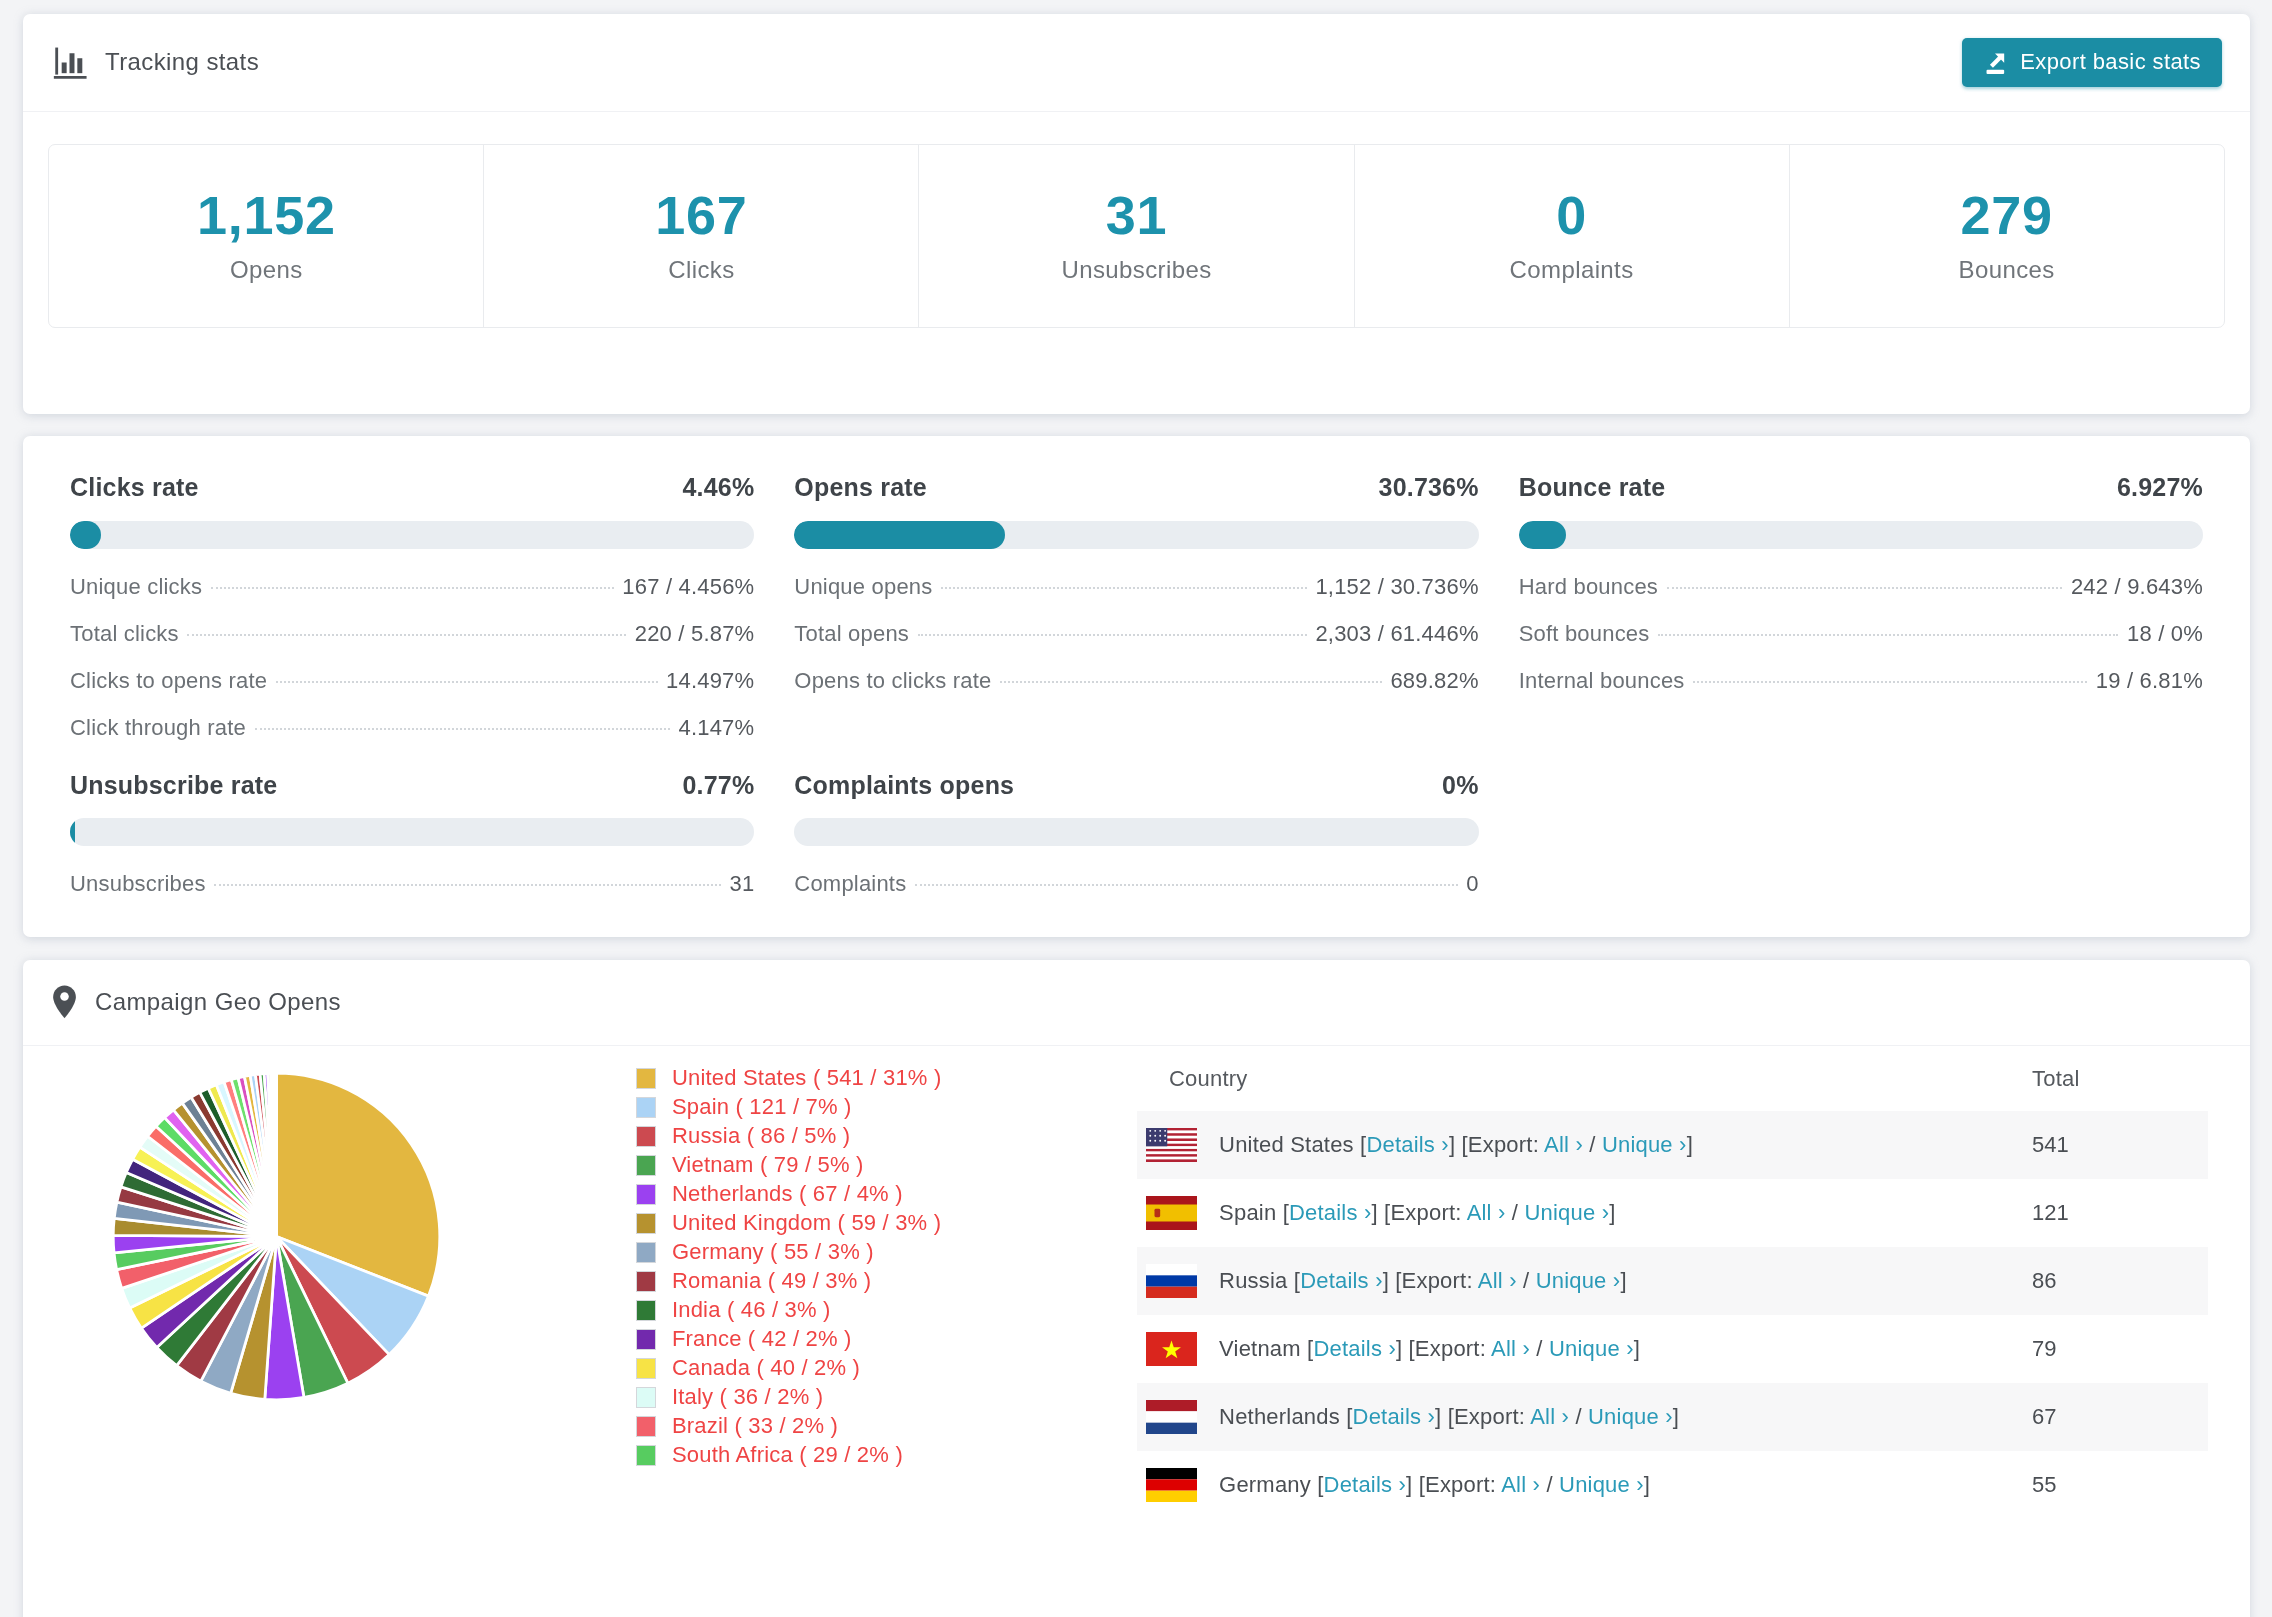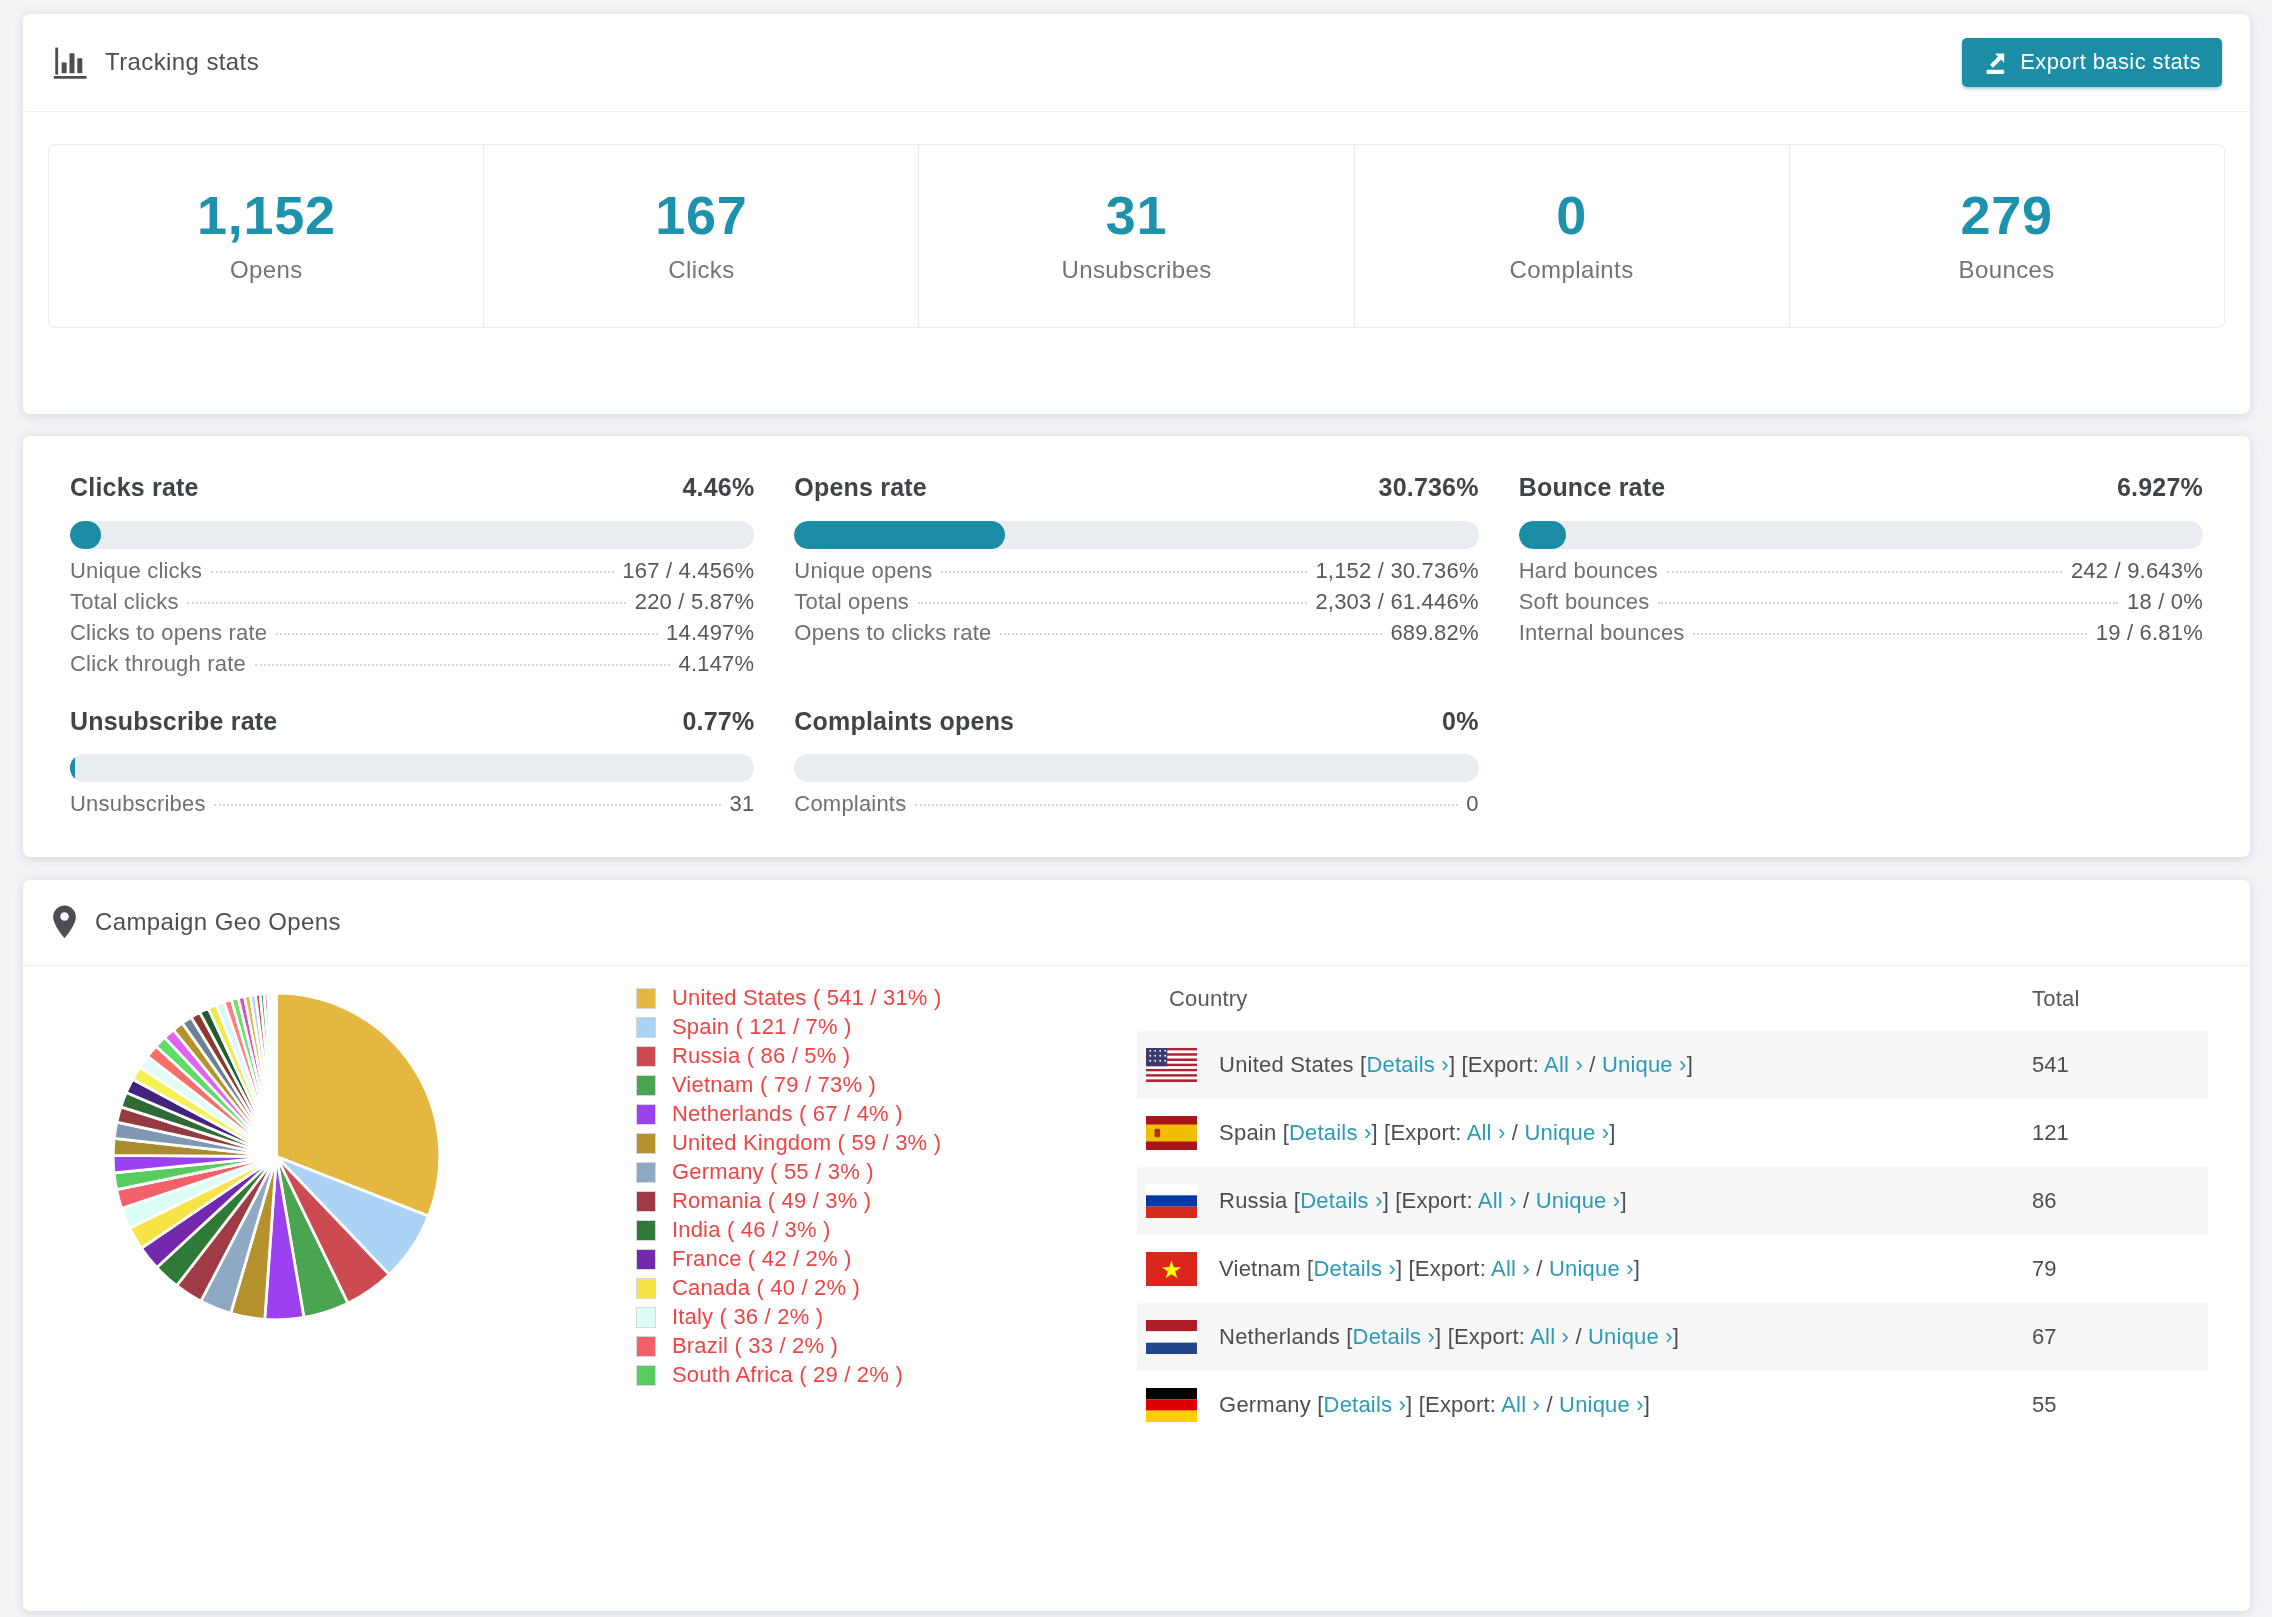--- a/index.html
+++ b/index.html
@@ -52,21 +52,21 @@
   }
   .rate-head{display:flex;justify-content:space-between;align-items:baseline;}
   .rate-title,.rate-value{font-size:25px;font-weight:700;color:#3f4449;letter-spacing:0.2px;}
   .progress{
     margin-top:18.4px;height:28px;border-radius:14px;background:#e9edf1;overflow:hidden;position:relative;
   }
   .progress-fill{
     position:absolute;left:0;top:0;bottom:0;background:#1b8da4;border-radius:14px;
   }
   .rate-rows{margin-top:8.5px;}
-  .drow{display:flex;align-items:baseline;margin-top:9px;height:22px;}
+  .drow{display:flex;align-items:baseline;margin-top:25px;height:22px;}
   .dlabel{font-size:22px;color:#6c7176;white-space:nowrap;letter-spacing:0.2px;}
   .leader{flex:1;border-bottom:2.1px dotted #d2d6da;margin:0 8.5px;transform:translateY(-5px);}
   .dvalue{font-size:22px;color:#55595e;white-space:nowrap;letter-spacing:0.2px;}
   
   .geo-card{height:731px;overflow:hidden;margin-bottom:0;}
   .geo-body{display:flex;align-items:flex-start;padding:1.4px 42px 0 49px;height:494px;overflow:hidden;}
   .pie-wrap{width:409px;display:flex;justify-content:center;padding-top:18.4px;}
   .pie-wrap svg{width:343px;height:343px;}
   .legend{list-style:none;margin:0;padding:17px 0 0 0;margin-left:155px;width:381px;}
   .legend li{display:flex;align-items:center;height:29px;cursor:pointer;}
@@ -325,21 +325,21 @@
           <li>
             <span class="swatch" style="background: rgb(171, 211, 245);"></span>
             <span class="legend-text">Spain ( 121 / 7% )</span>
           </li>
           <li>
             <span class="swatch" style="background: rgb(204, 74, 80);"></span>
             <span class="legend-text">Russia ( 86 / 5% )</span>
           </li>
           <li>
             <span class="swatch" style="background: rgb(74, 165, 81);"></span>
-            <span class="legend-text">Vietnam ( 79 / 73% )</span>
+            <span class="legend-text">Vietnam ( 79 / 5% )</span>
           </li>
           <li>
             <span class="swatch" style="background: rgb(155, 65, 240);"></span>
             <span class="legend-text">Netherlands ( 67 / 4% )</span>
           </li>
           <li>
             <span class="swatch" style="background: rgb(182, 146, 47);"></span>
             <span class="legend-text">United Kingdom ( 59 / 3% )</span>
           </li>
           <li>

